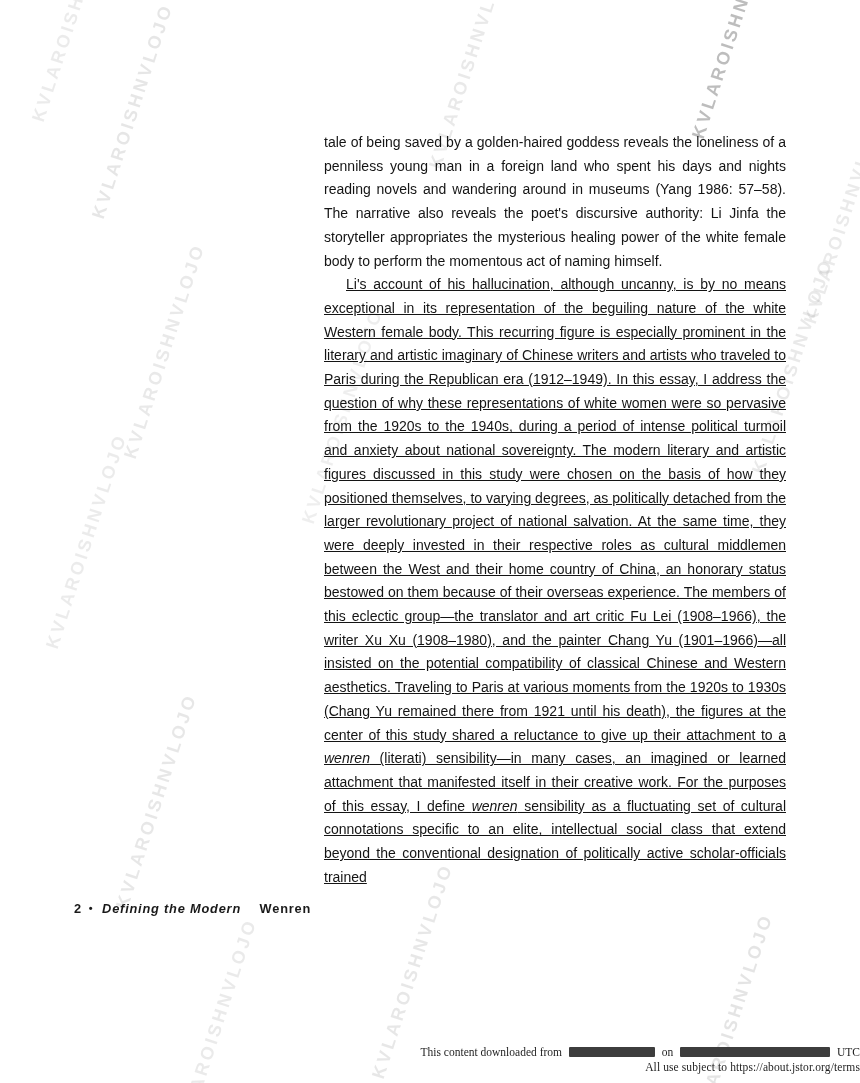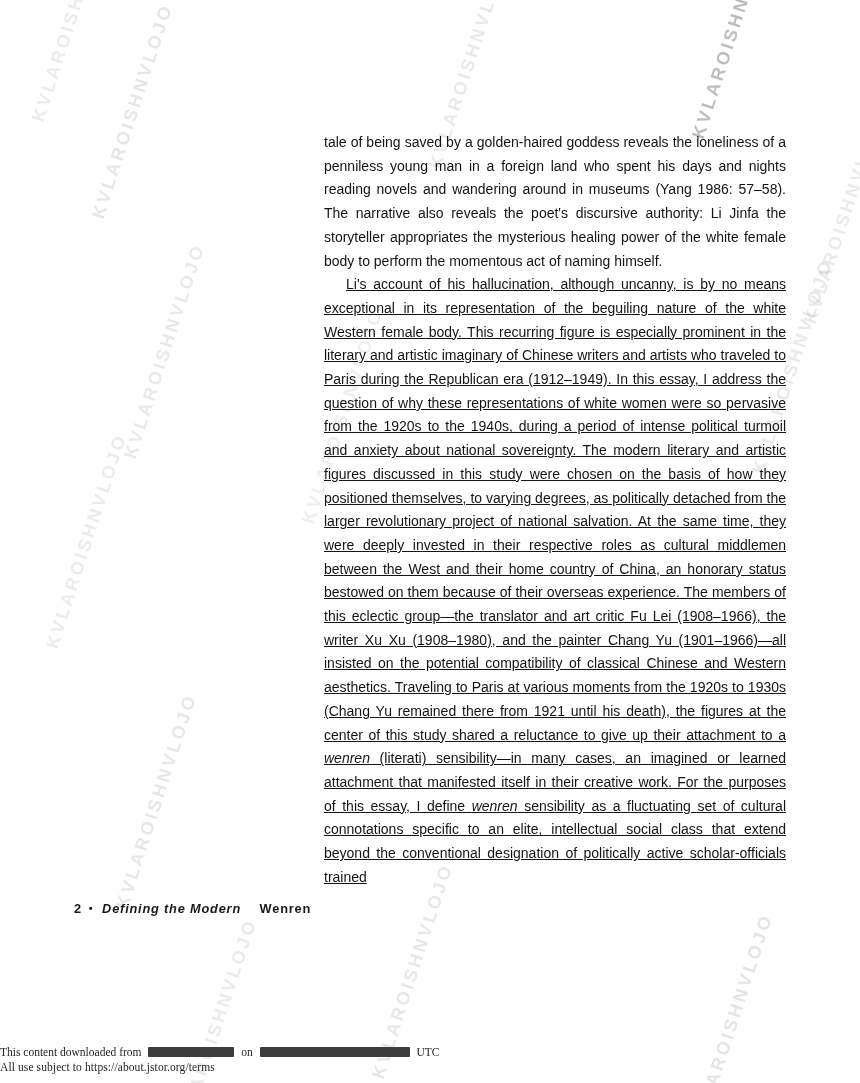--- a/index.html
+++ b/index.html
@@ -53,21 +53,21 @@
   .running-footer .pg-num { margin-right: 4px; }
   .running-footer .bullet { margin-right: 6px; font-size: 11px; vertical-align: 1px; }
   .running-footer .rt-italic { font-style: italic; letter-spacing: 0.8px; margin-right: 15px; }
   .running-footer .rt-rest { letter-spacing: 0.8px; }
   
   .jstor-notice {
     position: absolute;
     left: 0;
     right: 0;
     top: 1046px;
-    text-align: left;
+    text-align: right;
     font-family: "Liberation Serif", serif;
     font-size: 11.5px;
     color: #1e1e1e;
   }
   .notice-line1 { margin-bottom: 3px; }
   .notice-line1 span { vertical-align: baseline; }
   .redacted {
     display: inline-block;
     height: 10px;
     background: #3d3d3d;

